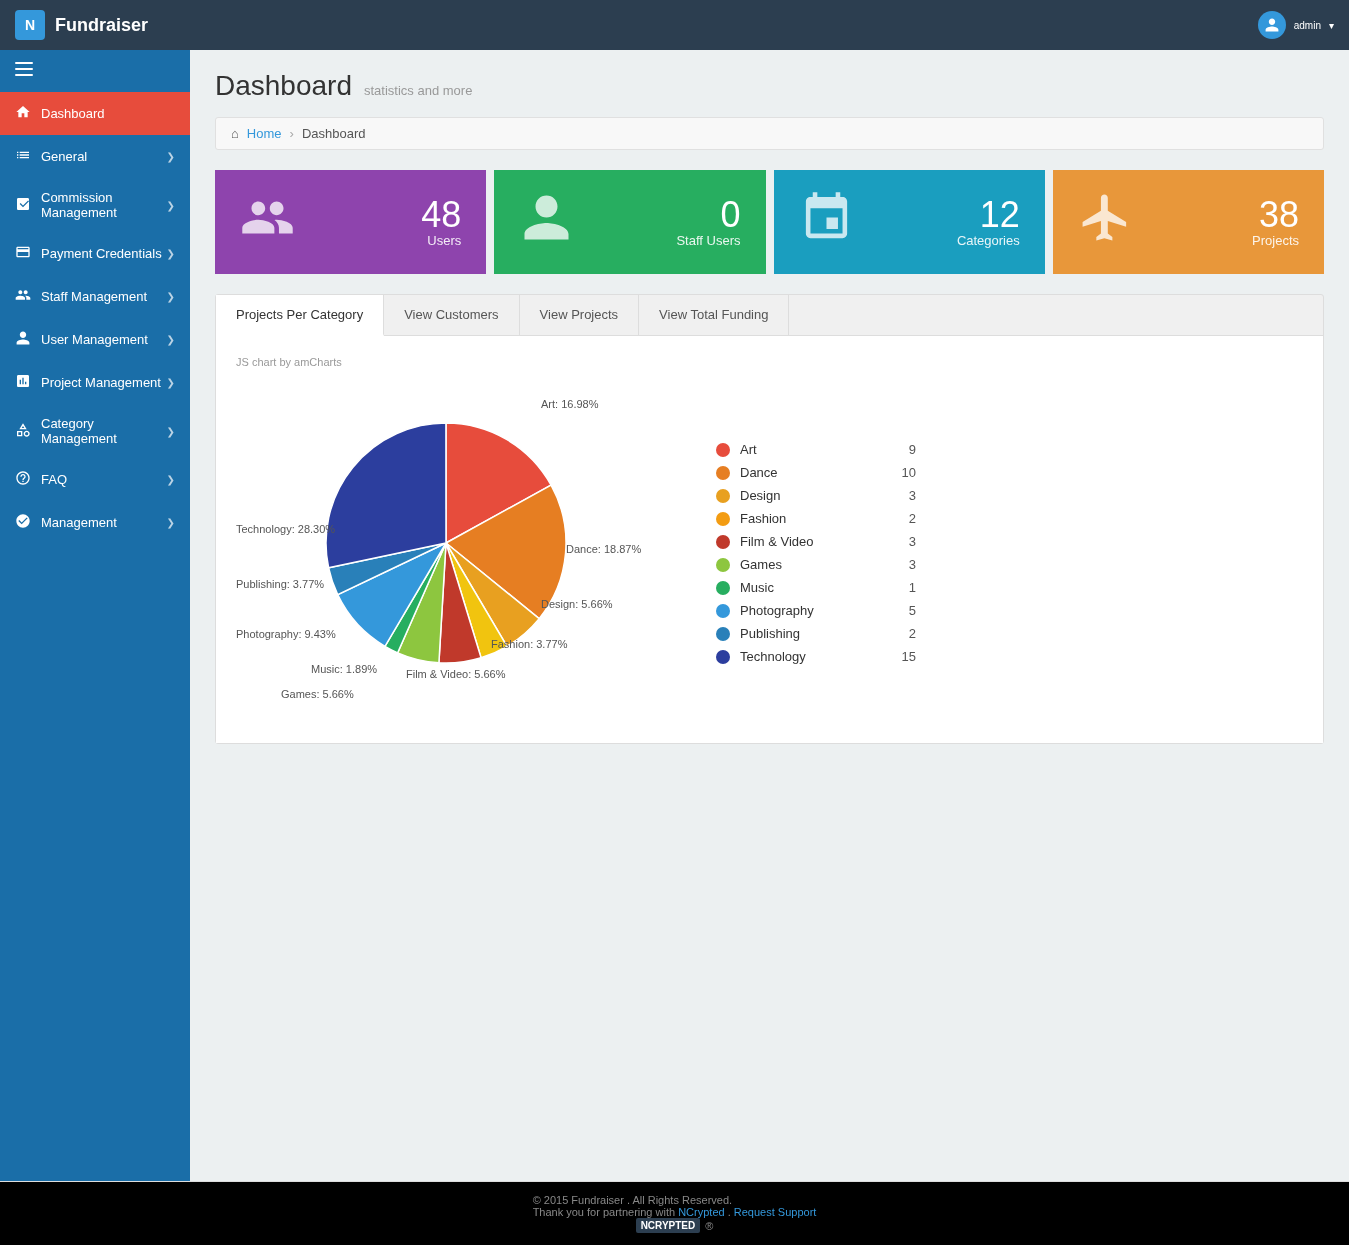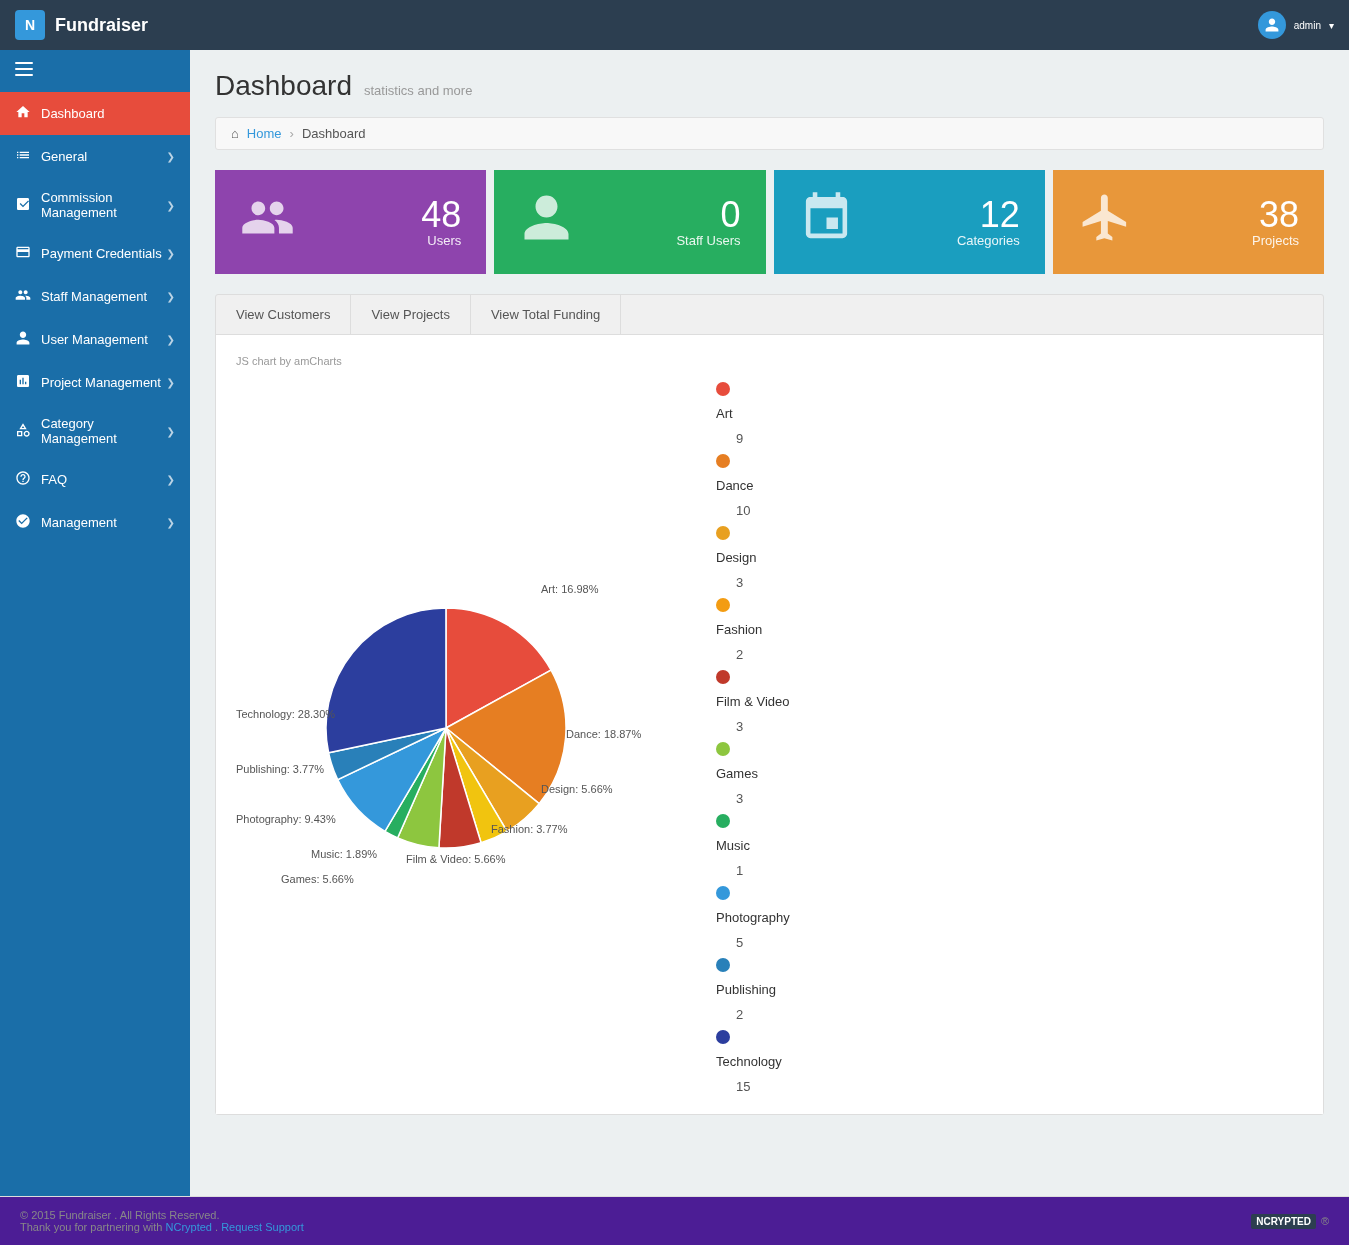--- a/index.html
+++ b/index.html
@@ -221,51 +221,51 @@
 
     
     .legend {
       display: flex;
       flex-direction: column;
       gap: 8px;
       min-width: 200px;
     }
     .legend-item {
       display: flex;
-      align-items: flex-start;
+      align-items: center;
       gap: 10px;
       font-size: 13px;
       color: #333;
-      flex-direction: column;
     }
     .legend-dot {
       width: 14px;
       height: 14px;
       border-radius: 50%;
       flex-shrink: 0;
     }
     .legend-name {
       flex: 1;
     }
     .legend-count {
       color: #555;
       font-weight: 500;
       margin-left: 20px;
     }
 
     
     .footer {
-      background: #4c1d95;
+      background: #000000;
       border-top: 1px solid #ddd;
       padding: 12px 20px;
       font-size: 11px;
       color: #888;
       display: flex;
       justify-content: space-between;
       align-items: center;
+      flex-direction: column;
     }
     .footer a { color: #3498db; text-decoration: none; }
     .footer-brand {
       display: flex;
       align-items: center;
       gap: 5px;
     }
     .ncrypted-logo {
       background: #2c3e50;
       color: white;
@@ -486,20 +486,23 @@
         </div>
         <div class="stat-info">
           <div class="stat-number">38</div>
           <div class="stat-label">Projects</div>
         </div>
       </div>
     </div>
 
     <div class="tabs-container">
       <div class="tabs-header">
+        <div class="tab active">
+          <span>Projects Per Category</span>
+        </div>
         <div class="tab">
           <span>View Customers</span>
         </div>
         <div class="tab">
           <span>View Projects</span>
         </div>
         <div class="tab">
           <span>View Total Funding</span>
         </div>
       </div>

